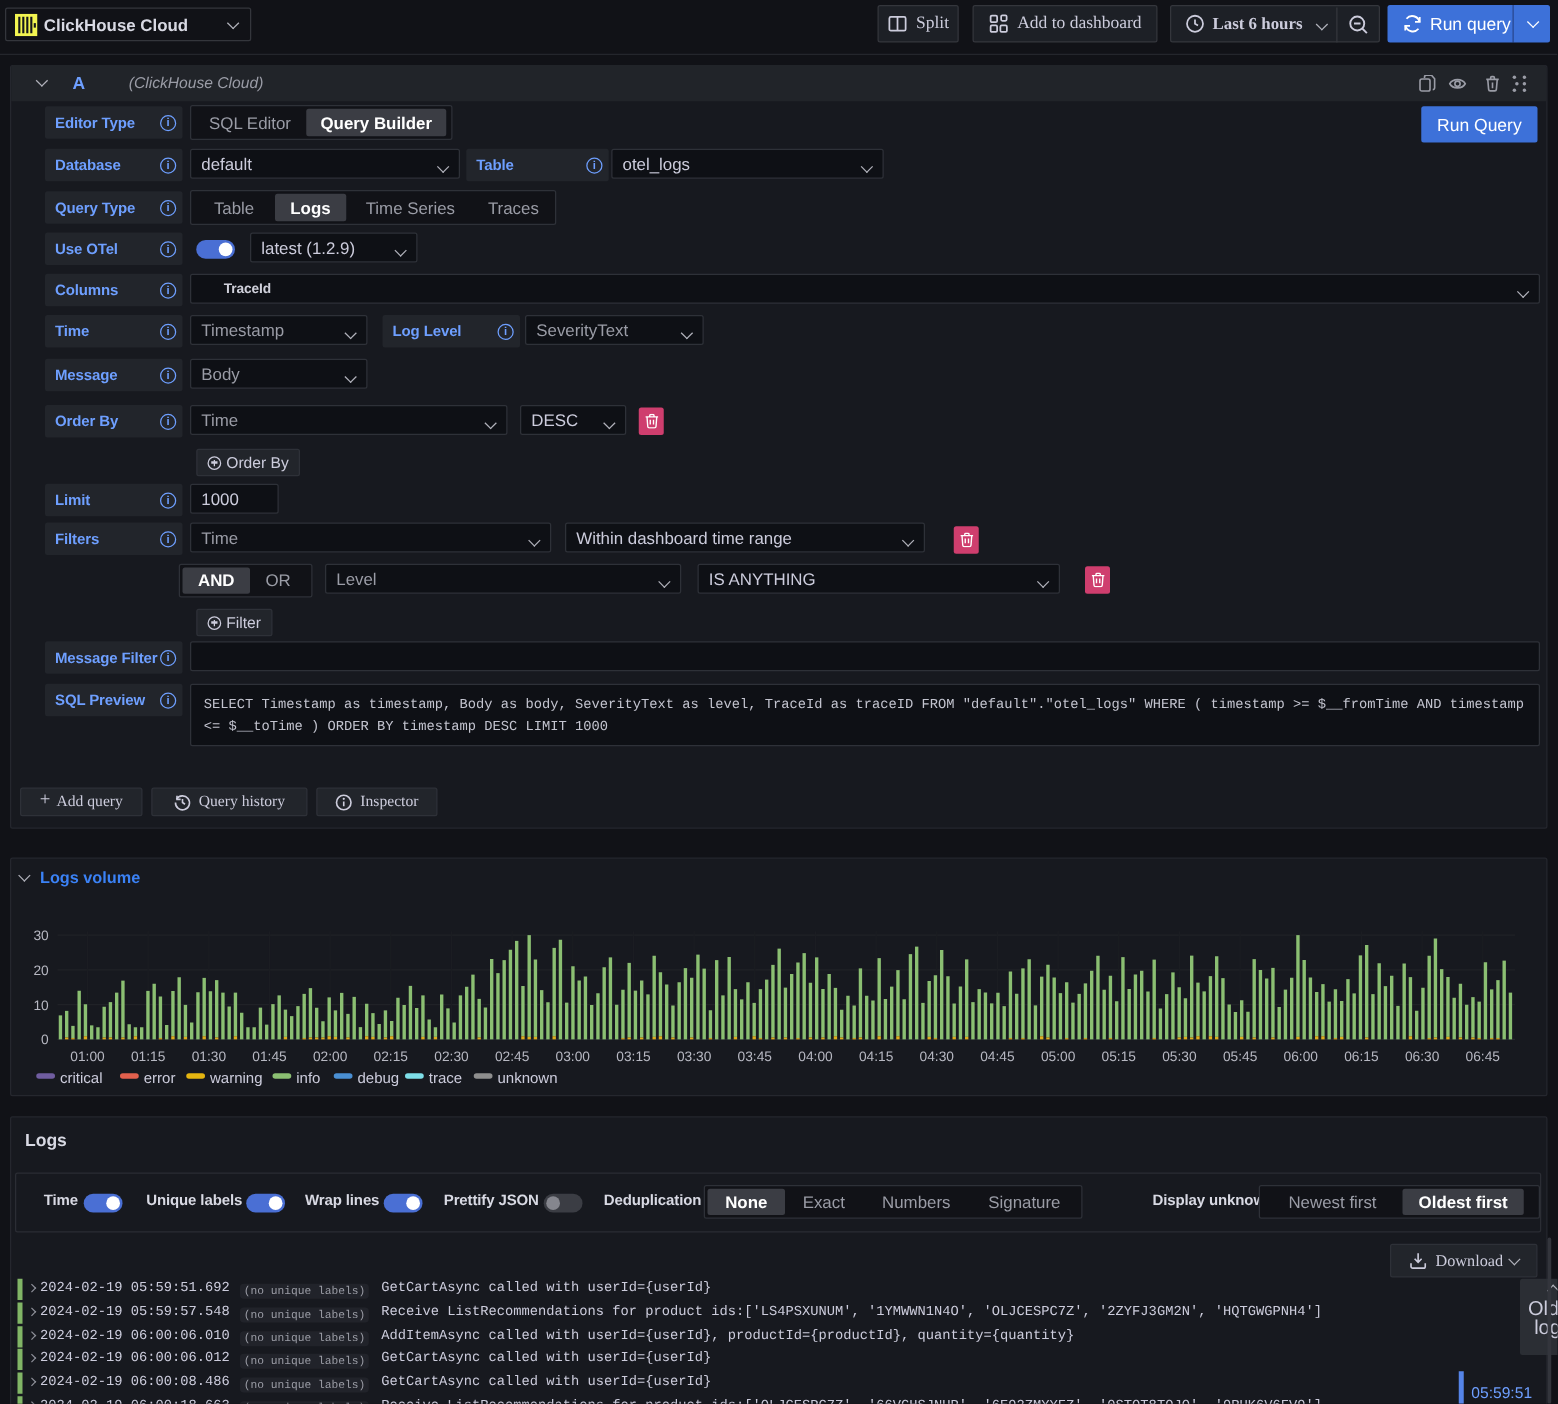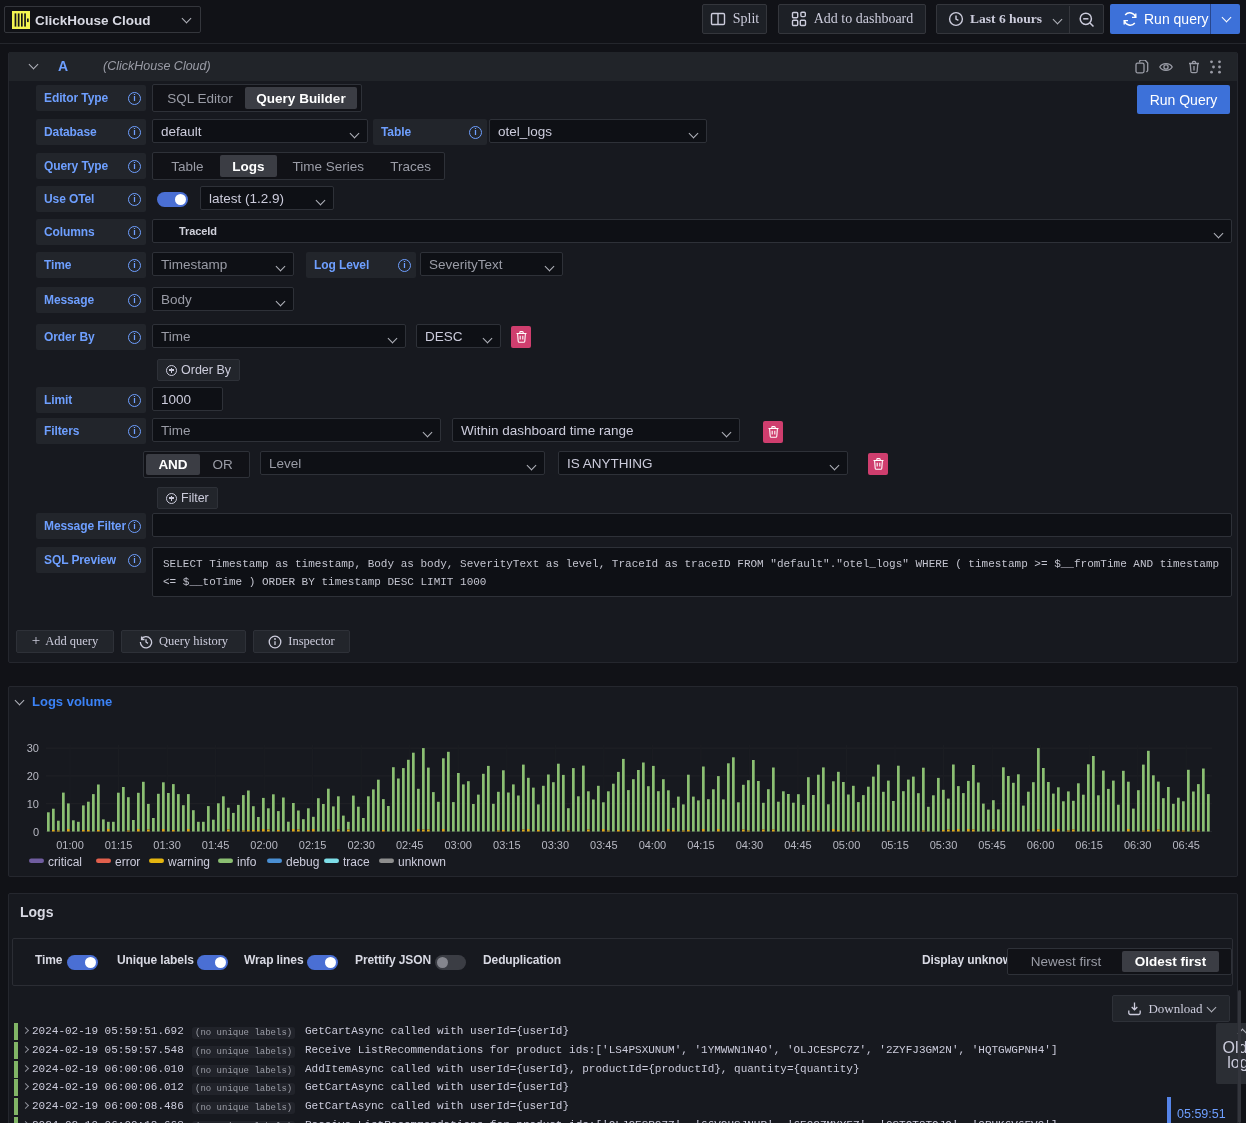--- a/index.html
+++ b/index.html
@@ -647,20 +647,26 @@
 <div class="abs" style="left:12px;top:938px;width:1221px;height:48px;border:1px solid #2b2d34;border-radius:2px;"></div>
 <span class="abs ctl" style="left:35px;top:953px;">Time</span>
 <div class="toggle" style="left:67px;top:955px;"></div>
 <span class="abs ctl" style="left:117px;top:953px;">Unique labels</span>
 <div class="toggle" style="left:197px;top:955px;"></div>
 <span class="abs ctl" style="left:244px;top:953px;">Wrap lines</span>
 <div class="toggle" style="left:307px;top:955px;"></div>
 <span class="abs ctl" style="left:355px;top:953px;">Prettify JSON</span>
 <div class="toggle off" style="left:435px;top:955px;"></div>
 <span class="abs ctl" style="left:483px;top:953px;">Deduplication</span>
+<div class="seg" style="left:563px;top:948px;width:303px;height:27px;">
+  <span class="on" style="width:62px;">None</span>
+      <span style="width:62px;">Exact</span>
+  <span style="width:86px;">Numbers</span>
+      <span style="width:87px;">Signature</span>
+</div>
 <span class="abs ctl" style="left:922px;top:953px;">Display unknown</span>
 <div class="seg" style="left:1007px;top:948px;width:225px;height:27px;">
   <span style="width:112px;">Newest first</span>
       <span class="on" style="width:97px;">Oldest first</span>
 </div>
 <div class="btn abs" style="left:1112px;top:995px;width:118px;height:27px;font-size:13px;background:#22252b;border-color:#2e3138;gap:6px;">
   <svg width="15" height="15" viewBox="0 0 15 15" fill="none" stroke="#ccccdc" stroke-width="1.3">
         <path d="M7.5 1.5 v7 M4.7 6 l2.8 2.8 L10.3 6"></path>
         <path d="M1.8 9.5 v2.6 a1.4 1.4 0 0 0 1.4 1.4 h8.6 a1.4 1.4 0 0 0 1.4-1.4 V9.5"></path>
       </svg>Download<span class="cv" style="margin-top:-3px;margin-left:-1px;"></span>

